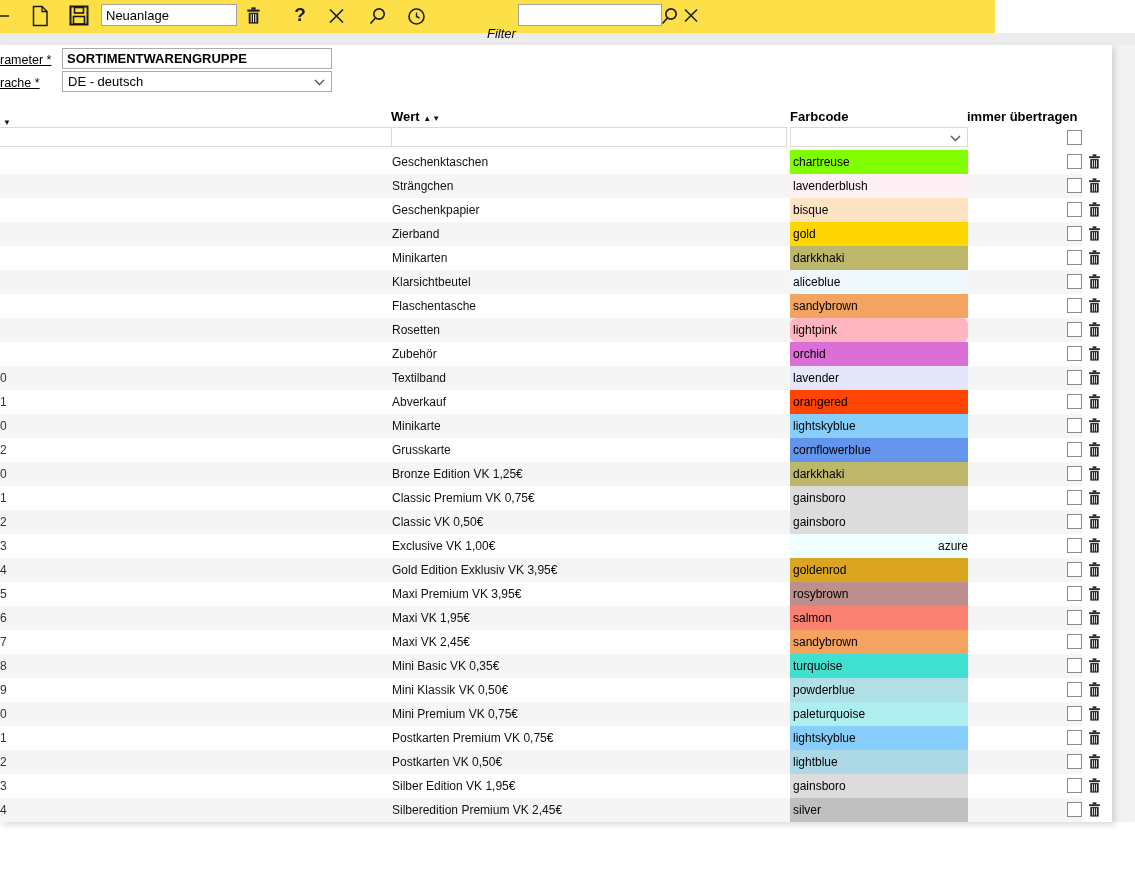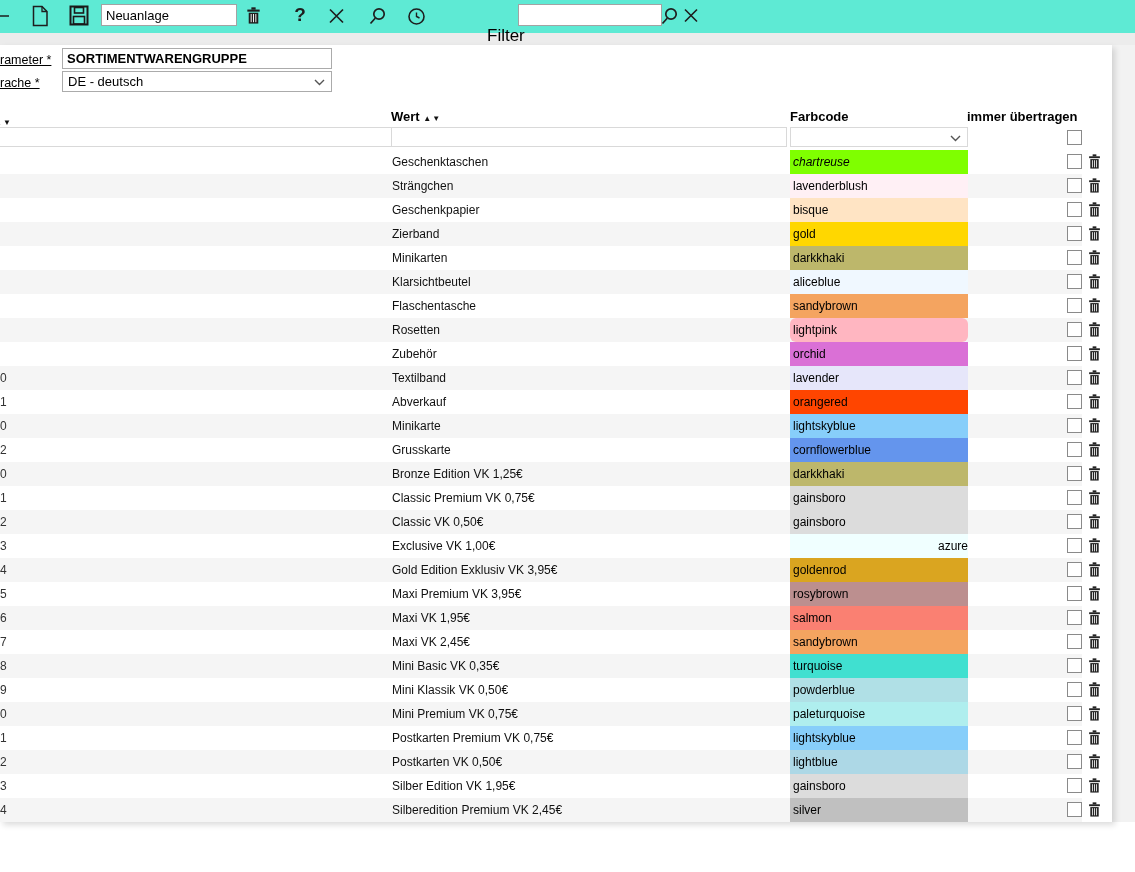--- a/index.html
+++ b/index.html
@@ -1,32 +1,32 @@
 <!DOCTYPE html>
 <html><head>
 <meta charset="utf-8">
 <style>
   html,body{margin:0;padding:0;}
   body{width:1135px;height:872px;position:relative;overflow:hidden;background:#fff;
        font-family:"Liberation Sans",sans-serif;color:#000;}
 
   
-  .toolbar{position:absolute;top:0;left:0;width:1135px;height:33px;background:#5eead4;z-index:5;}
+  .toolbar{position:absolute;top:0;left:0;width:995px;height:33px;background:#fde047;z-index:5;}
   .tbi{position:absolute;display:flex;align-items:center;justify-content:center;cursor:pointer;}
   .i-back{left:-13px;top:8px;}
   .i-new{left:31px;top:5px;}
   .i-save{left:69px;top:5px;}
   .tb-input{position:absolute;left:101px;top:4px;width:126px;height:20px;border:1px solid #a3a3a3;
             font-family:"Liberation Sans",sans-serif;font-size:13px;padding:0 4px;outline:none;}
   .i-trash{left:246px;top:7px;}
   .i-help{left:291px;top:2px;font-size:19px;font-weight:700;color:#1e1e1e;width:18px;height:26px;}
   .i-close{left:328px;top:8px;}
   .i-search{left:368px;top:7px;}
   .i-clock{left:407px;top:7px;}
-  .f-label{position:absolute;left:487px;top:26px;font-size:17px;}
+  .f-label{position:absolute;left:487px;top:26px;font-size:13px;font-style:italic;}
   .f-input{position:absolute;left:518px;top:4px;width:134px;height:20px;border:1px solid #a3a3a3;
            font-family:"Liberation Sans",sans-serif;font-size:13px;padding:0 4px;outline:none;}
   .i-fsearch{left:660px;top:7px;}
   .i-fclear{left:683px;top:8px;}
 
   
   .band{position:absolute;top:33px;left:0;width:1135px;height:12px;background:#ececec;}
   .side-strip{position:absolute;top:45px;left:1112px;width:23px;height:777px;background:#f2f2f2;}
   .panel{position:absolute;top:45px;left:0;width:1112px;height:777px;background:#fff;
          box-shadow:3px 3px 6px rgba(0,0,0,.14);}
@@ -170,21 +170,21 @@
           <polyline points="1,1 5.5,5.5 10,1" fill="none" stroke="#555" stroke-width="1.4"></polyline>
         </svg>
     </span>
   </div>
   <span class="cb flt-cb"></span>
 
   <div class="rows" id="rows-container">
   <div class="trow">
     <span class="rkey"></span>
     <span class="rwert">Geschenktaschen</span>
-    <span class="rswatch" style="background: chartreuse; font-style: italic;">chartreuse</span>
+    <span class="rswatch" style="background: chartreuse;">chartreuse</span>
     <span class="cb rcb"></span>
     <span class="rtrash">
       <svg width="13" height="15" viewBox="0 0 14 16">
             <rect x="5" y="0.3" width="4" height="2.2" fill="#222"></rect>
             <rect x="1.2" y="2.4" width="11.6" height="2" fill="#222"></rect>
             <rect x="2.5" y="5.4" width="9" height="10.2" fill="#222"></rect>
             <line x1="4.8" y1="6.6" x2="4.8" y2="14.3" stroke="#fff" stroke-width="0.9"></line>
             <line x1="7" y1="6.6" x2="7" y2="14.3" stroke="#fff" stroke-width="0.9"></line>
             <line x1="9.2" y1="6.6" x2="9.2" y2="14.3" stroke="#fff" stroke-width="0.9"></line>
           </svg>

